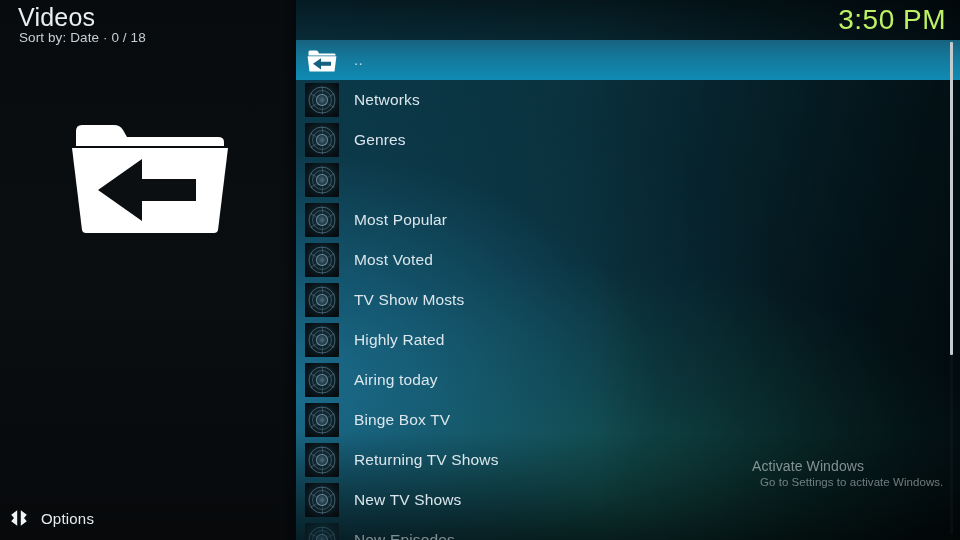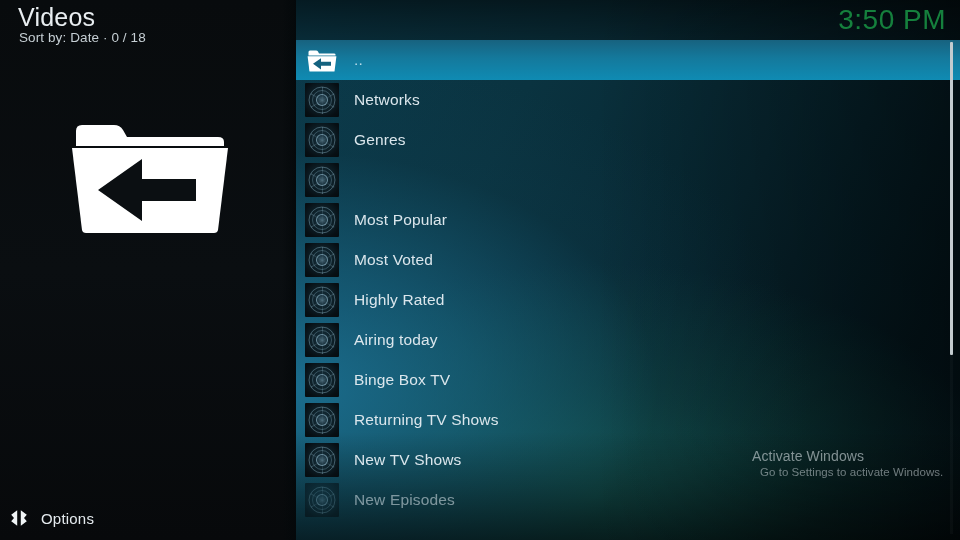--- a/index.html
+++ b/index.html
@@ -72,21 +72,21 @@
     font-size: 13.5px;
     color: #c6cfd4;
     line-height: 17px;
     letter-spacing: 0.1px;
   }
   .clock {
     position: absolute;
     right: 14px; top: 3px;
     font-size: 28px;
     font-weight: 300;
-    color: #15803d;
+    color: #bef264;
     letter-spacing: 0.5px;
     line-height: 33px;
   }
 
   
   .folder-preview {
     position: absolute;
     left: 68px; top: 115px;
     width: 164px; height: 118px;
   }
@@ -196,21 +196,21 @@
     position: absolute;
     right: 7px; top: 42px;
     width: 3px; height: 313px;
     background: #c3cbcf;
     border-radius: 1px;
   }
 
   
   .watermark {
     position: absolute;
-    left: 752px; top: 447px;
+    left: 752px; top: 457px;
     width: 200px;
     pointer-events: none;
   }
   .wm-title {
     font-size: 14px;
     color: rgba(205,215,218,0.62);
     line-height: 18px;
     letter-spacing: 0.1px;
   }
   .wm-sub {
@@ -320,20 +320,31 @@
       </div>
       <div class="list-row">
         <div class="thumb">
           <span class="tick a"></span>
           <span class="tick b"></span>
           <span class="tick c"></span>
           <span class="ring r1"></span>
           <span class="ring r2"></span>
           <span class="ring r3"></span>
         </div>
+        <span class="row-label">TV Show Mosts</span>
+      </div>
+      <div class="list-row">
+        <div class="thumb">
+          <span class="tick a"></span>
+          <span class="tick b"></span>
+          <span class="tick c"></span>
+          <span class="ring r1"></span>
+          <span class="ring r2"></span>
+          <span class="ring r3"></span>
+        </div>
         <span class="row-label">Highly Rated</span>
       </div>
       <div class="list-row">
         <div class="thumb">
           <span class="tick a"></span>
           <span class="tick b"></span>
           <span class="tick c"></span>
           <span class="ring r1"></span>
           <span class="ring r2"></span>
           <span class="ring r3"></span>

